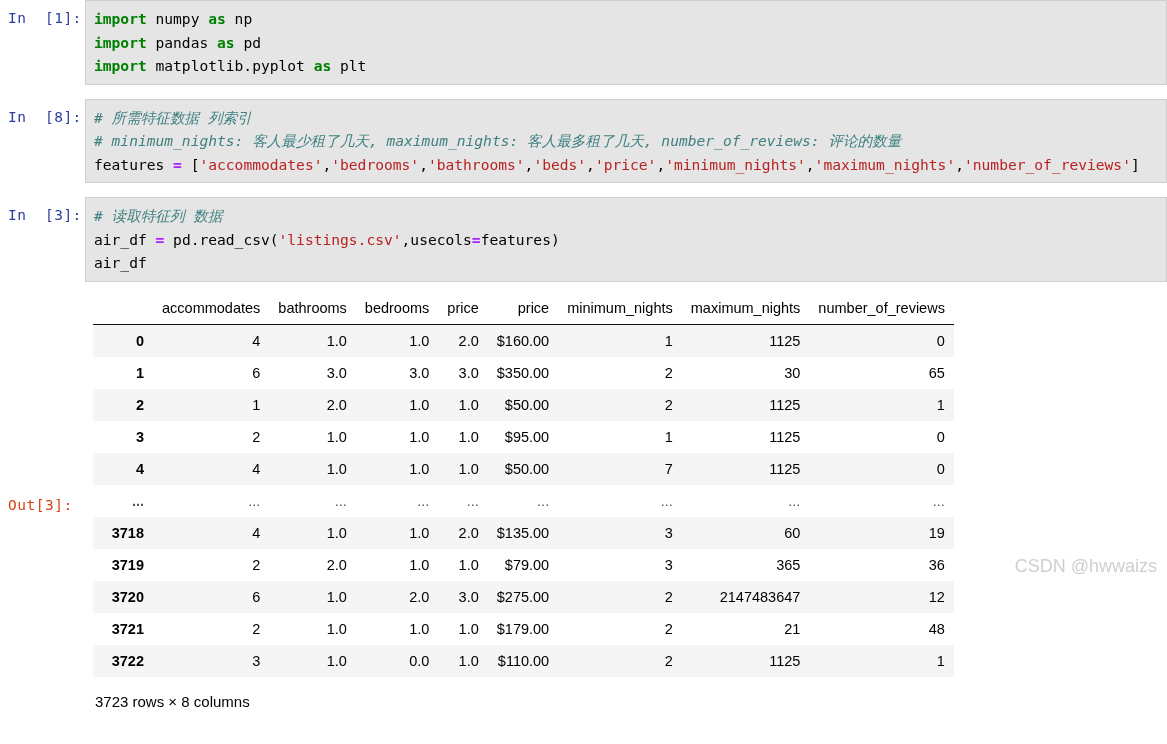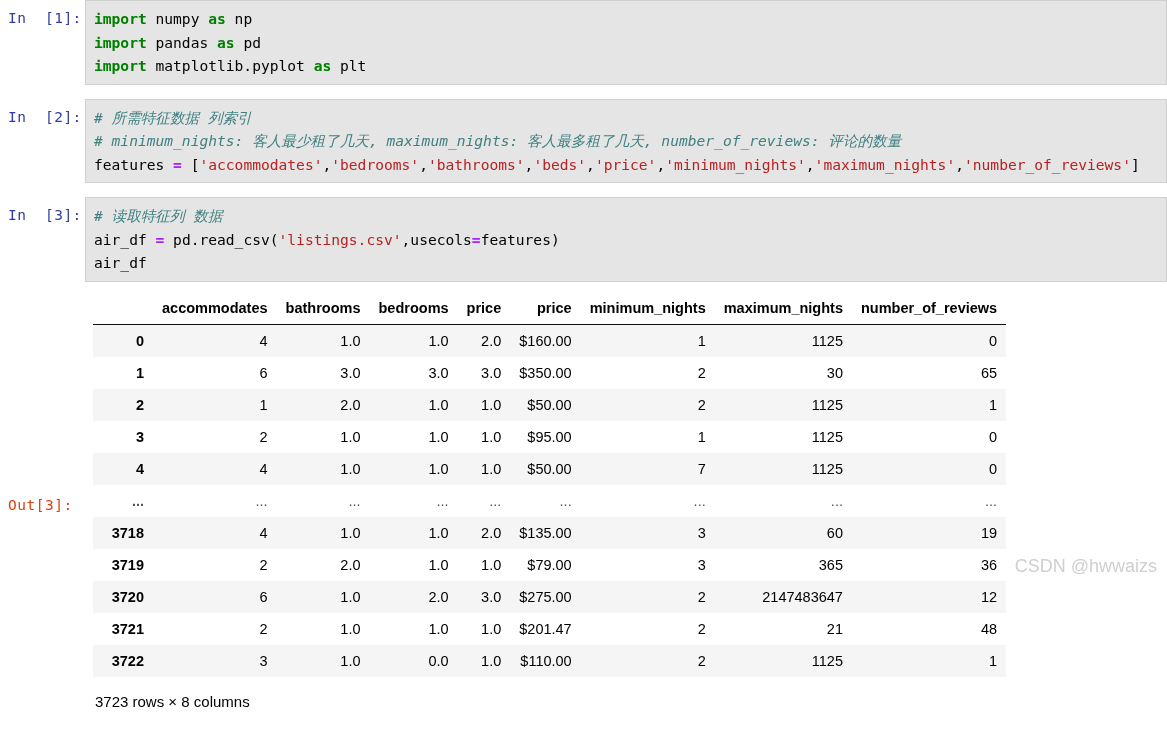--- a/index.html
+++ b/index.html
@@ -61,21 +61,21 @@
   }
   table.df {
     border-collapse: collapse;
     border: none;
     margin-left: 8px;
     font-family: "Liberation Sans", sans-serif;
     font-size: 14.5px;
     color: #000000;
   }
   table.df thead th {
-    font-weight: bold;
+    font-weight: normal;
     text-align: right;
     padding: 6px 9px 8px 9px;
     border: none;
     border-bottom: 1.6px solid #111111;
     vertical-align: bottom;
     white-space: nowrap;
   }
   table.df thead th.idxhead {
     width: 60px;
   }
@@ -128,21 +128,21 @@
     <div class="input-area">
       <div class="codeline"><span class="kw">import</span><span class="fn"> numpy </span><span class="kw">as</span><span class="fn"> np</span></div>
       <div class="codeline"><span class="kw">import</span><span class="fn"> pandas </span><span class="kw">as</span><span class="fn"> pd</span></div>
       <div class="codeline"><span class="kw">import</span><span class="fn"> matplotlib.pyplot </span><span class="kw">as</span><span class="fn"> plt</span></div>
     </div>
   </div>
 
   <div class="spacer-sm"></div>
 
   <div class="cell">
-    <div class="prompt">In  [2]:</div>
+    <div class="prompt">In  [8]:</div>
     <div class="input-area">
       <div class="codeline"><span class="cmt"># 所需特征数据 列索引</span></div>
       <div class="codeline"><span class="cmt"># minimum_nights: 客人最少租了几天, maximum_nights: 客人最多租了几天, number_of_reviews: 评论的数量</span></div>
       <div class="codeline"><span class="fn">features </span><span class="op">=</span><span class="fn"> [</span><span class="str">'accommodates'</span><span class="fn">,</span><span class="str">'bedrooms'</span><span class="fn">,</span><span class="str">'bathrooms'</span><span class="fn">,</span><span class="str">'beds'</span><span class="fn">,</span><span class="str">'price'</span><span class="fn">,</span><span class="str">'minimum_nights'</span><span class="fn">,</span><span class="str">'maximum_nights'</span><span class="fn">,</span><span class="str">'number_of_reviews'</span><span class="fn">]</span></div>
     </div>
   </div>
 
   <div class="spacer-sm"></div>
 
   <div class="cell">
@@ -272,21 +272,21 @@
               <td>2</td>
               <td>2147483647</td>
               <td>12</td>
             </tr>
           <tr>
               <th>3721</th>
               <td>2</td>
               <td>1.0</td>
               <td>1.0</td>
               <td>1.0</td>
-              <td>$201.47</td>
+              <td>$179.00</td>
               <td>2</td>
               <td>21</td>
               <td>48</td>
             </tr>
           <tr>
               <th>3722</th>
               <td>3</td>
               <td>1.0</td>
               <td>0.0</td>
               <td>1.0</td>

